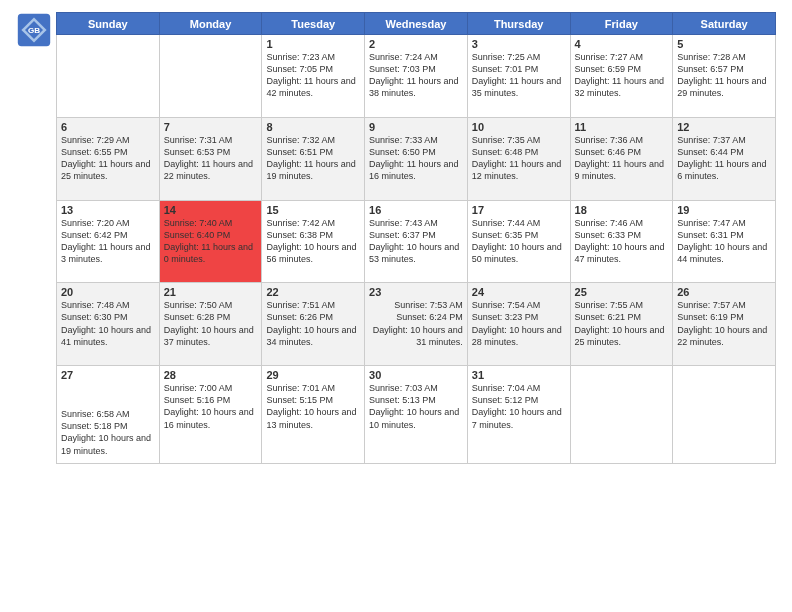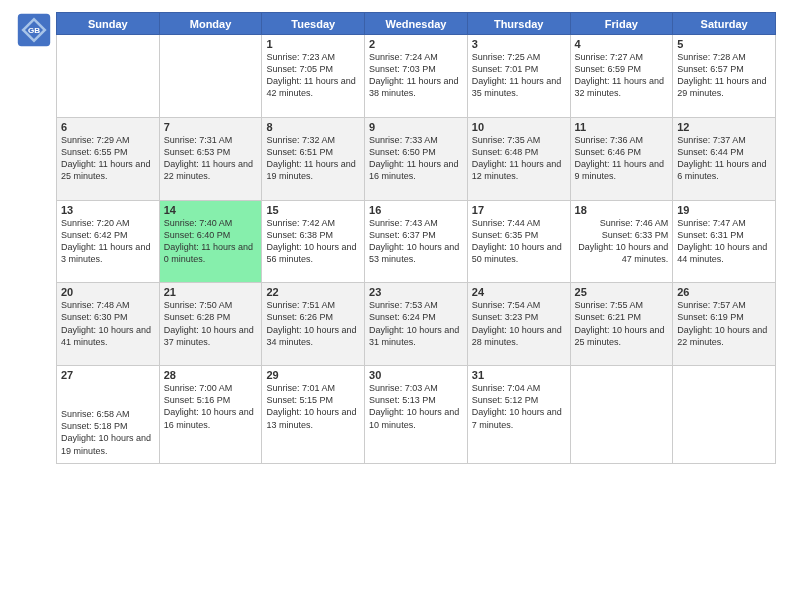--- a/index.html
+++ b/index.html
@@ -208,21 +208,21 @@
 Daylight: 11 hours and 6 minutes.</div>
           </td>
         </tr>
         <tr>
           <td style="background-color: rgb(255, 255, 255);">
             <span class="day-number">13</span>
             <div class="day-info" style="white-space: pre-line;">Sunrise: 7:20 AM
 Sunset: 6:42 PM
 Daylight: 11 hours and 3 minutes.</div>
           </td>
-          <td style="background-color: #86efac;">
+          <td style="background-color: #ef4444;">
             <span class="day-number">14</span>
             <div class="day-info" style="white-space: pre-line;">Sunrise: 7:40 AM
 Sunset: 6:40 PM
 Daylight: 11 hours and 0 minutes.</div>
           </td>
           <td style="background-color: rgb(255, 255, 255);">
             <span class="day-number">15</span>
             <div class="day-info" style="white-space: pre-line;">Sunrise: 7:42 AM
 Sunset: 6:38 PM
 Daylight: 10 hours and 56 minutes.</div>
@@ -234,21 +234,21 @@
 Daylight: 10 hours and 53 minutes.</div>
           </td>
           <td style="background-color: rgb(255, 255, 255);">
             <span class="day-number">17</span>
             <div class="day-info" style="white-space: pre-line;">Sunrise: 7:44 AM
 Sunset: 6:35 PM
 Daylight: 10 hours and 50 minutes.</div>
           </td>
           <td style="background-color: rgb(255, 255, 255);">
             <span class="day-number">18</span>
-            <div class="day-info" style="white-space: pre-line; text-align: right;">Sunrise: 7:46 AM
+            <div class="day-info" style="white-space: pre-line;">Sunrise: 7:46 AM
 Sunset: 6:33 PM
 Daylight: 10 hours and 47 minutes.</div>
           </td>
           <td style="background-color: rgb(255, 255, 255);">
             <span class="day-number">19</span>
             <div class="day-info" style="white-space: pre-line;">Sunrise: 7:47 AM
 Sunset: 6:31 PM
 Daylight: 10 hours and 44 minutes.</div>
           </td>
         </tr>
@@ -266,21 +266,21 @@
 Daylight: 10 hours and 37 minutes.</div>
           </td>
           <td style="background-color: rgb(242, 242, 242);">
             <span class="day-number">22</span>
             <div class="day-info" style="white-space: pre-line;">Sunrise: 7:51 AM
 Sunset: 6:26 PM
 Daylight: 10 hours and 34 minutes.</div>
           </td>
           <td style="background-color: rgb(242, 242, 242);">
             <span class="day-number">23</span>
-            <div class="day-info" style="white-space: pre-line;">Sunrise: 7:53 AM
+            <div class="day-info" style="white-space: pre-line; text-align: right;">Sunrise: 7:53 AM
 Sunset: 6:24 PM
 Daylight: 10 hours and 31 minutes.</div>
           </td>
           <td style="background-color: rgb(242, 242, 242);">
             <span class="day-number">24</span>
             <div class="day-info" style="white-space: pre-line;">Sunrise: 7:54 AM
 Sunset: 3:23 PM
 Daylight: 10 hours and 28 minutes.</div>
           </td>
           <td style="background-color: rgb(242, 242, 242);">

